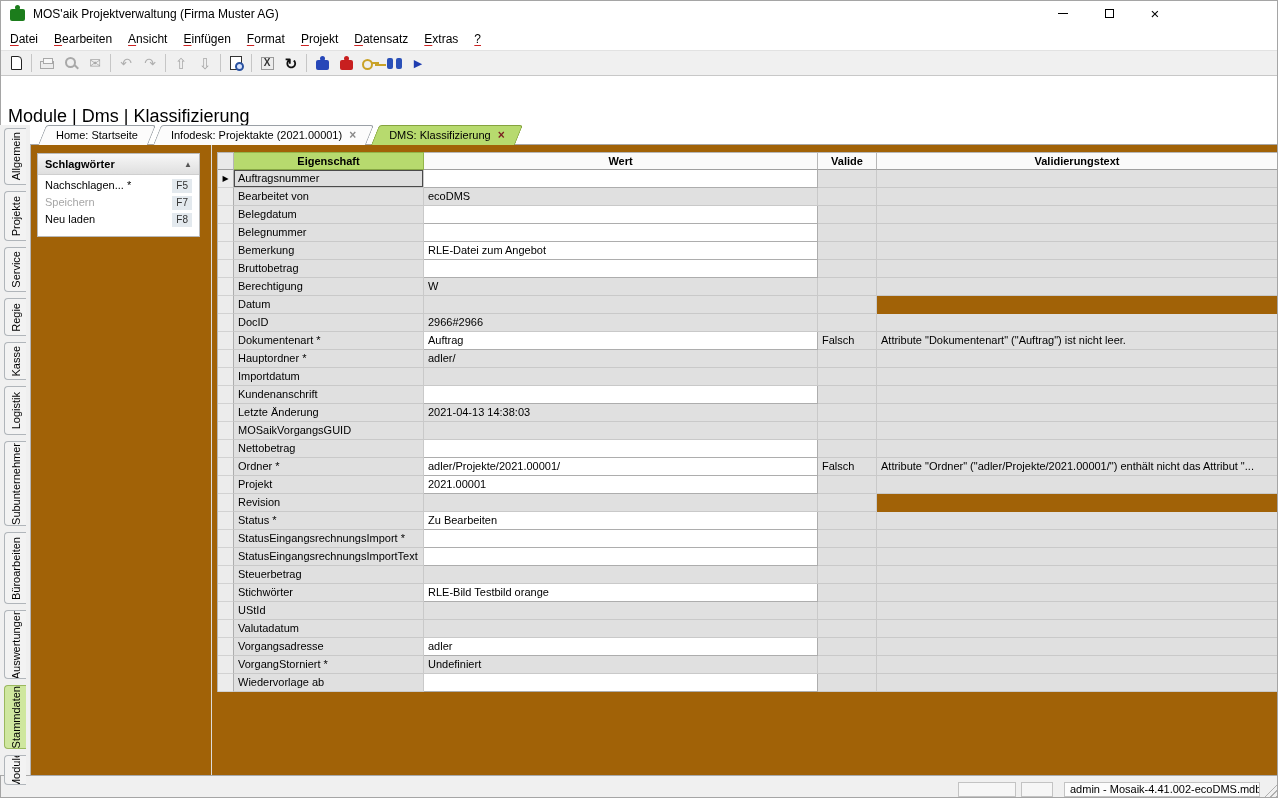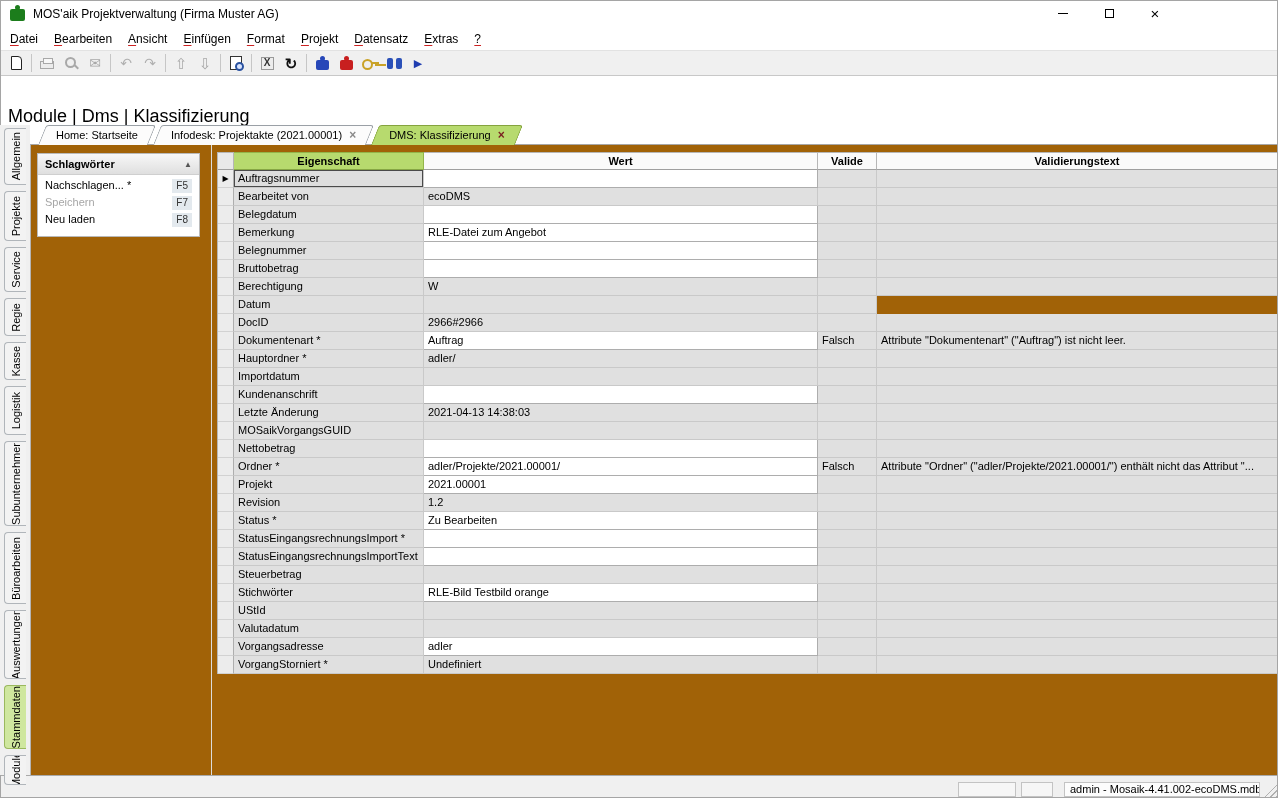--- a/index.html
+++ b/index.html
@@ -329,29 +329,29 @@
         </div>
         <div class="grow">
           <div class="gcell selc"></div>
           <div class="gcell prop">Belegdatum</div>
           <div class="gcell val editable"></div>
           <div class="gcell valide"></div>
           <div class="gcell vtext"></div>
         </div>
         <div class="grow">
           <div class="gcell selc"></div>
+          <div class="gcell prop">Belegnummer</div>
+          <div class="gcell val editable"></div>
+          <div class="gcell valide"></div>
+          <div class="gcell vtext"></div>
+        </div>
+        <div class="grow">
+          <div class="gcell selc"></div>
           <div class="gcell prop">Bemerkung</div>
           <div class="gcell val editable">RLE-Datei zum Angebot</div>
-          <div class="gcell valide"></div>
-          <div class="gcell vtext"></div>
-        </div>
-        <div class="grow">
-          <div class="gcell selc"></div>
-          <div class="gcell prop">Belegnummer</div>
-          <div class="gcell val editable"></div>
           <div class="gcell valide"></div>
           <div class="gcell vtext"></div>
         </div>
         <div class="grow">
           <div class="gcell selc"></div>
           <div class="gcell prop">Bruttobetrag</div>
           <div class="gcell val editable"></div>
           <div class="gcell valide"></div>
           <div class="gcell vtext"></div>
         </div>
@@ -434,21 +434,20 @@
         <div class="grow">
           <div class="gcell selc"></div>
           <div class="gcell prop">Projekt</div>
           <div class="gcell val editable">2021.00001</div>
           <div class="gcell valide"></div>
           <div class="gcell vtext"></div>
         </div>
         <div class="grow">
           <div class="gcell selc"></div>
           <div class="gcell prop">Revision</div>
-          <div class="gcell val readonly">1.2</div>
           <div class="gcell valide"></div>
           <div class="gcell vtext"></div>
         </div>
         <div class="grow">
           <div class="gcell selc"></div>
           <div class="gcell prop">Status *</div>
           <div class="gcell val editable">Zu Bearbeiten</div>
           <div class="gcell valide"></div>
           <div class="gcell vtext"></div>
         </div>
@@ -498,20 +497,27 @@
           <div class="gcell selc"></div>
           <div class="gcell prop">Vorgangsadresse</div>
           <div class="gcell val editable">adler</div>
           <div class="gcell valide"></div>
           <div class="gcell vtext"></div>
         </div>
         <div class="grow">
           <div class="gcell selc"></div>
           <div class="gcell prop">VorgangStorniert *</div>
           <div class="gcell val readonly">Undefiniert</div>
+          <div class="gcell valide"></div>
+          <div class="gcell vtext"></div>
+        </div>
+        <div class="grow">
+          <div class="gcell selc"></div>
+          <div class="gcell prop">Wiedervorlage ab</div>
+          <div class="gcell val editable"></div>
           <div class="gcell valide"></div>
           <div class="gcell vtext"></div>
         </div>
       </div>
   </div>
 </div>
 
 <div id="bottomstrip"></div>
 
 <div id="statusbar">

